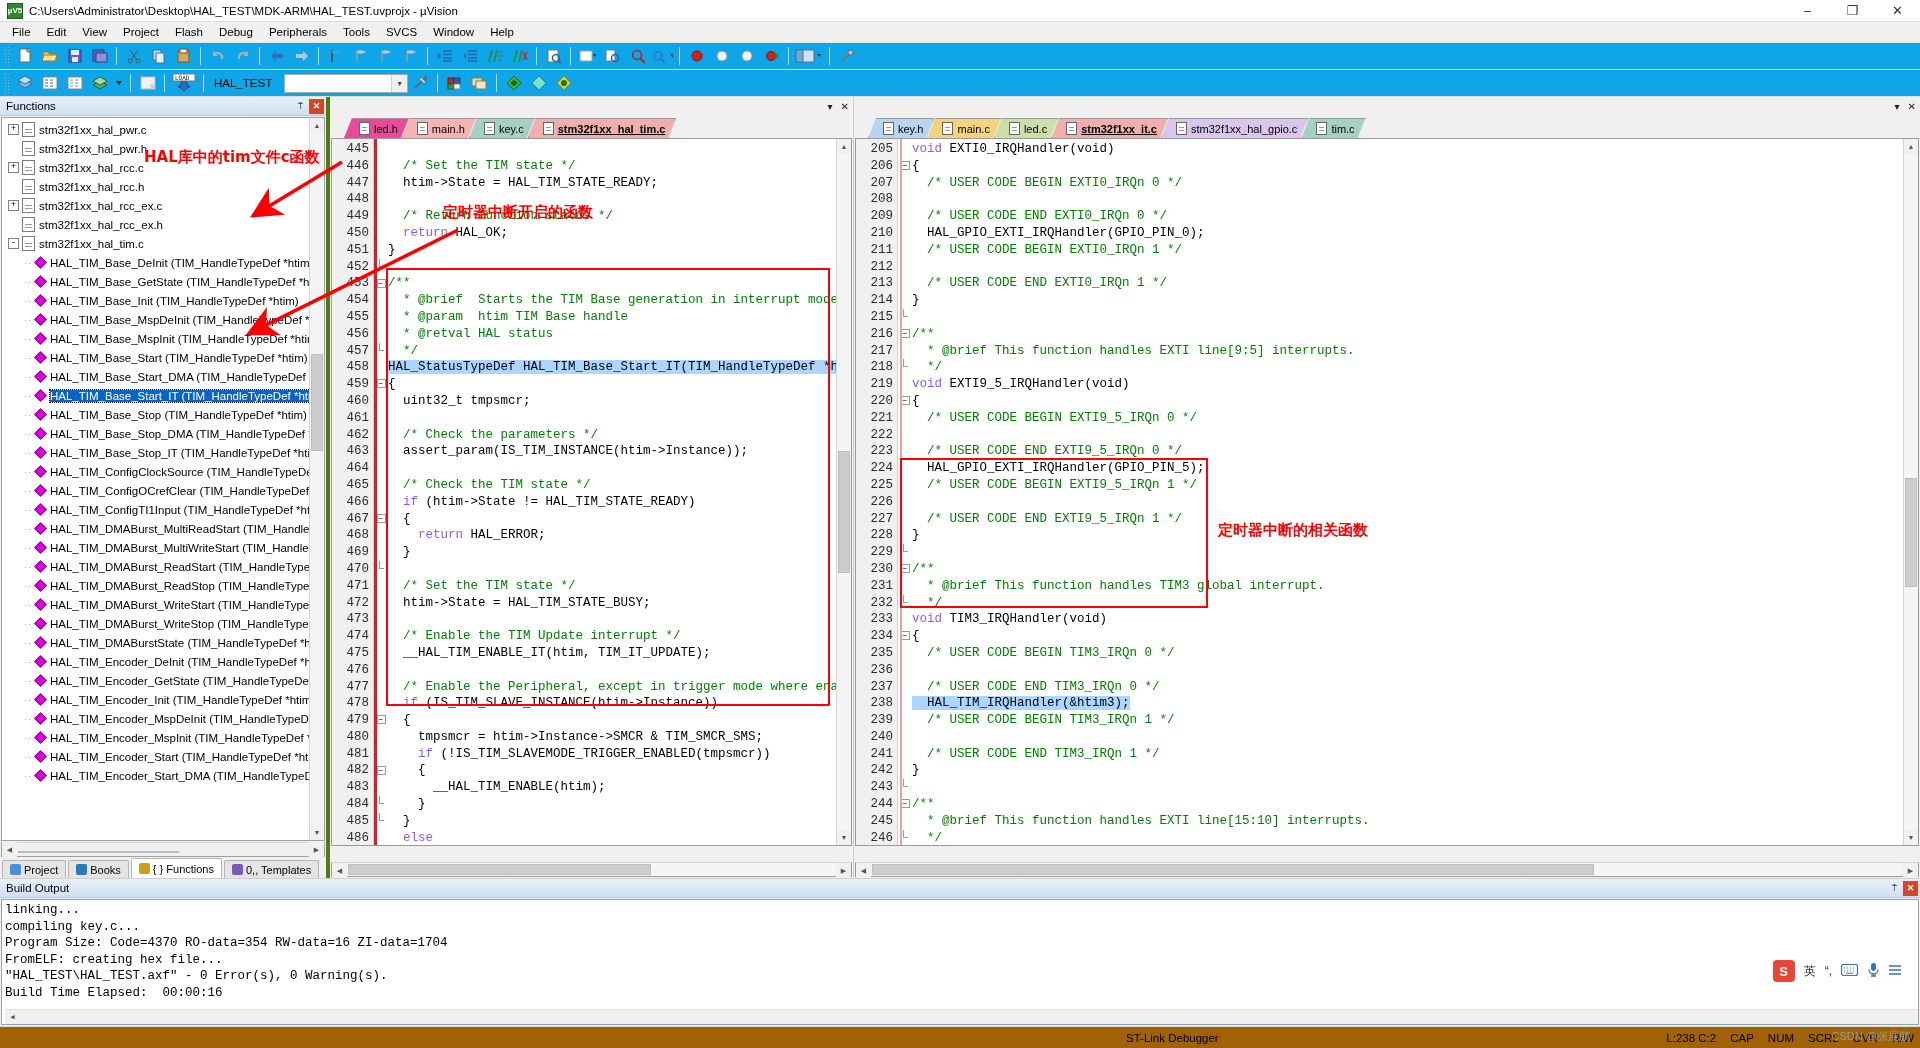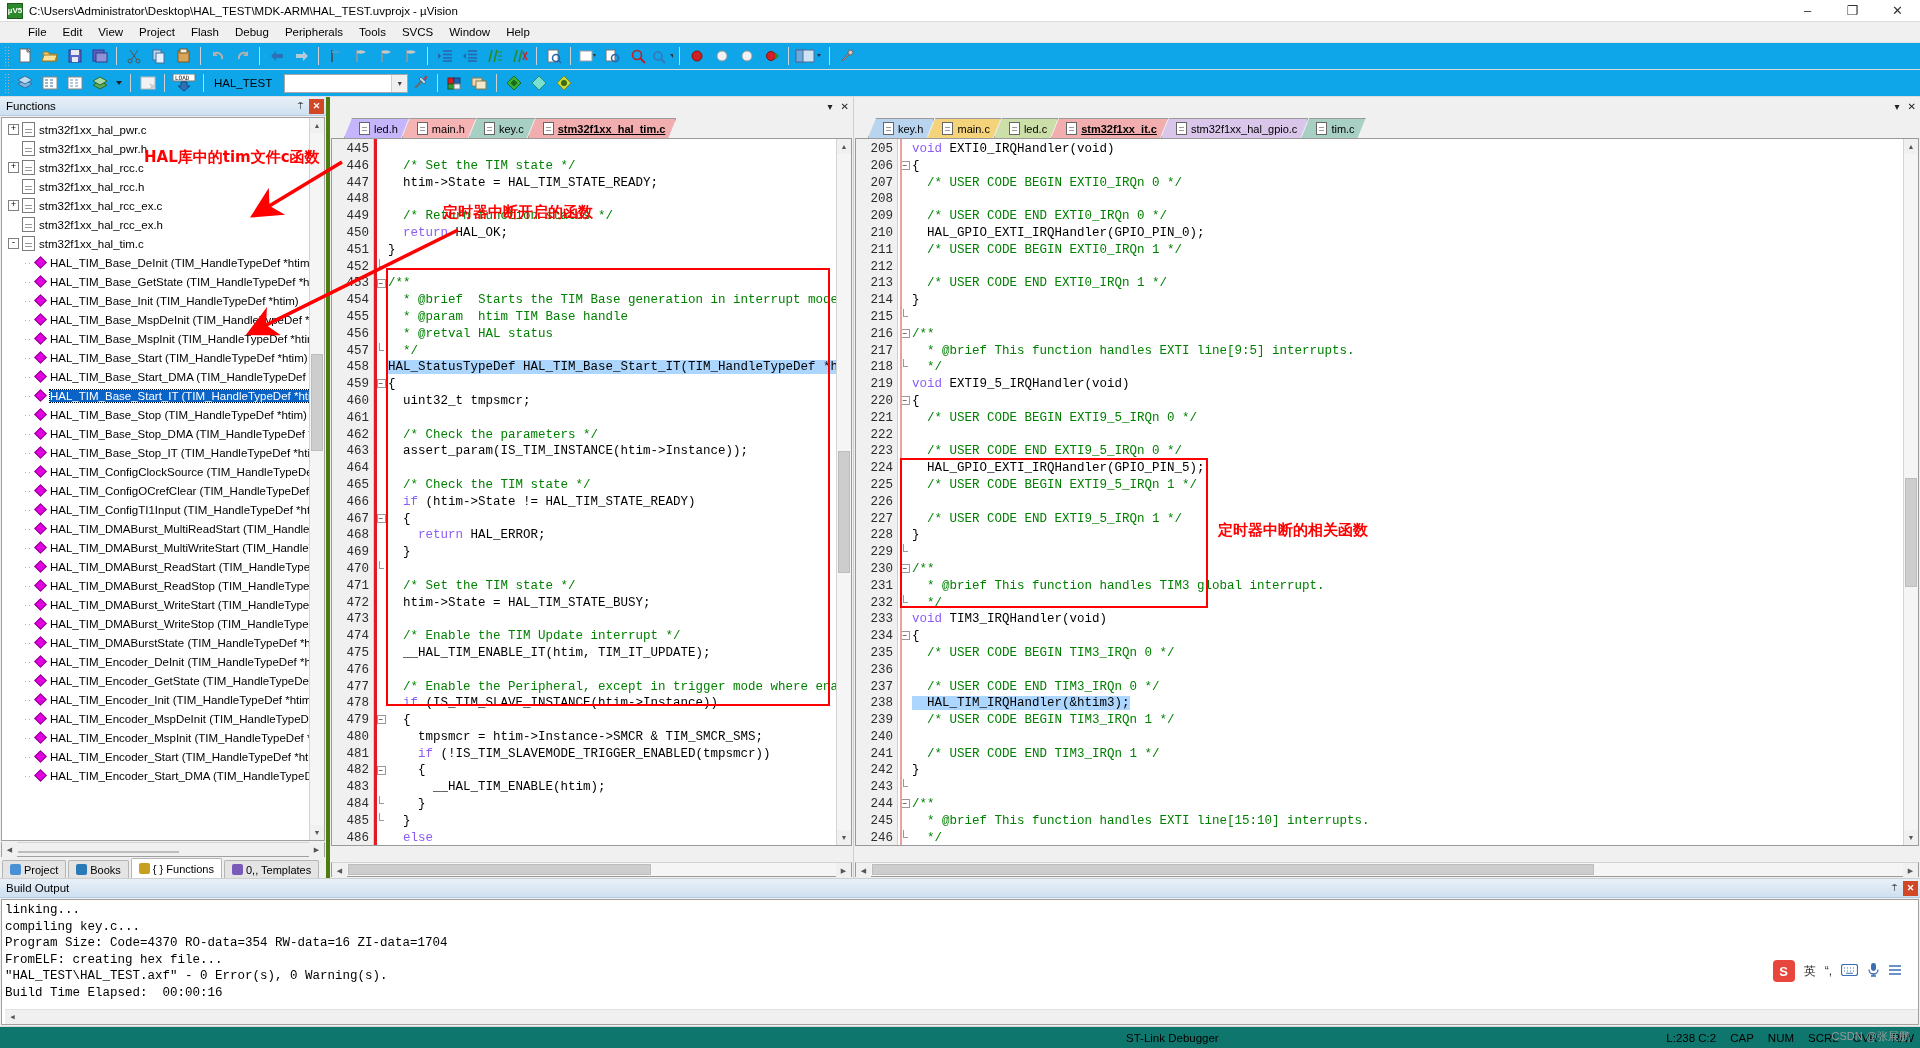--- a/index.html
+++ b/index.html
@@ -43,21 +43,21 @@
     width: 45px; height: 100%;
     display: flex; align-items: center; justify-content: center;
     font-size: 13px; color: #333;
   }
 
   
   .menubar {
     height: 21px; min-height: 21px;
     background: #f0f0f0;
     display: flex; align-items: center;
-    padding-left: 20px;
+    padding-left: 4px;
     border-bottom: 1px solid #e3e3e3;
   }
   .menu-item {
     padding: 2px 8px; font-size: 11.5px; color: #000; cursor: default;
     white-space: nowrap;
   }
 
   
   .toolbar {
     height: 27px; min-height: 27px;
@@ -298,21 +298,21 @@
   }
   .build-body .bl { height: 16.5px; line-height: 16.5px; white-space: pre; }
   .build-hscroll {
     height: 15px; background: #f0f0f0; border-top: 1px solid #e0e0e0;
     display: flex; align-items: center; margin-top: auto;
   }
   .build-hscroll .sb-arrow { width: 15px; }
 
   
   .statusbar {
-    height: 22px; min-height: 22px; background: #0f766e;
+    height: 22px; min-height: 22px; background: #a16207;
     border-top: 1px solid #d8d8d8;
     display: flex; align-items: center; font-size: 11.5px; color: #000;
     padding: 0 6px;
   }
   .st-seg { padding: 0 10px; }
   .st-right { margin-left: auto; display: flex; align-items: center; gap: 14px; }
 
   
   .ime {
     position: absolute; right: 18px; bottom: 64px;
@@ -870,21 +870,21 @@
           </div>
         </div>
     </div>
 
     <div class="editor-pane pane-center">
       <div class="pane-topbar">
         <span class="tb-ic">▾</span>
         <span class="tb-ic">✕</span>
       </div>
       <div class="tabstrip" id="center-tabs">
-          <div class="etab" style="background: #c4b5fd; z-index: 4;">
+          <div class="etab" style="background: #ec4899; z-index: 4;">
             <span class="doc"></span>
             <span>led.h</span>
           </div>
           <div class="etab" style="background: rgb(246, 179, 179); z-index: 3;">
             <span class="doc"></span>
             <span>main.h</span>
           </div>
           <div class="etab" style="background: rgb(168, 207, 196); z-index: 2;">
             <span class="doc"></span>
             <span>key.c</span>

